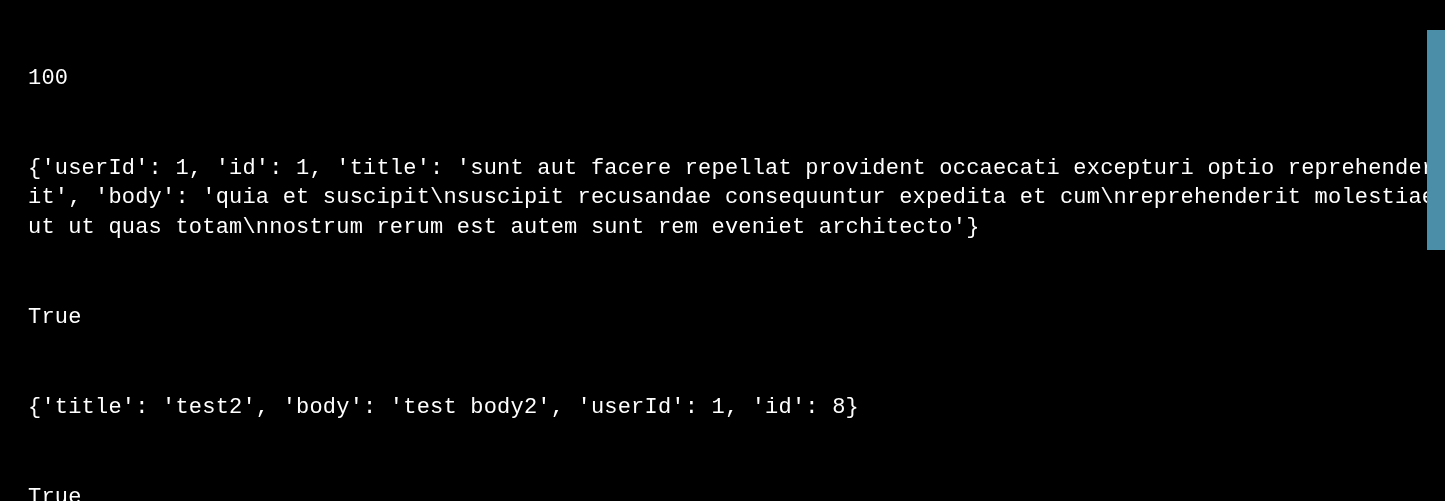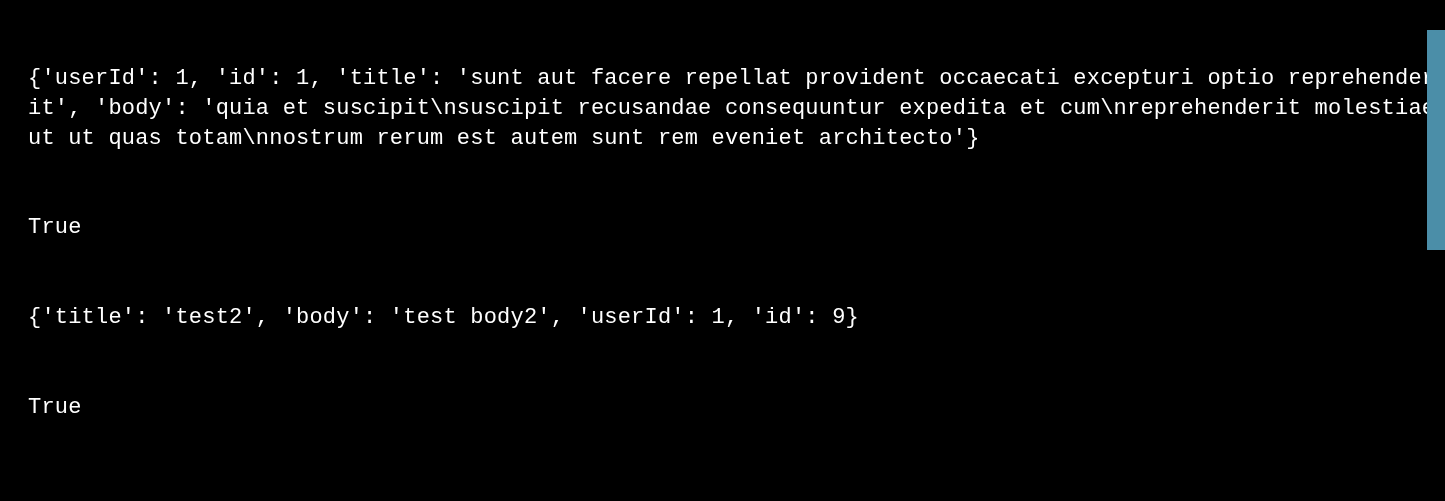--- a/index.html
+++ b/index.html
@@ -38,23 +38,24 @@
       top: 30px;
       width: 18px;
       height: 220px;
       background: #4b8ea8;
     }
   </style>
 </head>
 <body>
 
 <div class="terminal-output">
+  <div>100</div>
   <div>{'userId': 1, 'id': 1, 'title': 'sunt aut facere repellat provident occaecati excepturi optio reprehenderit', 'body': 'quia et suscipit\nsuscipit recusandae consequuntur expedita et cum\nreprehenderit molestiae ut ut quas totam\nnostrum rerum est autem sunt rem eveniet architecto'}</div>
   <div>True</div>
-  <div>{'title': 'test2', 'body': 'test body2', 'userId': 1, 'id': 9}</div>
+  <div>{'title': 'test2', 'body': 'test body2', 'userId': 1, 'id': 8}</div>
   <div>True</div>
   
   
 </div>
 
 <div class="scrollbar-track">
   <div class="scrollbar-thumb"></div>
 </div>
 
 </body></html>

